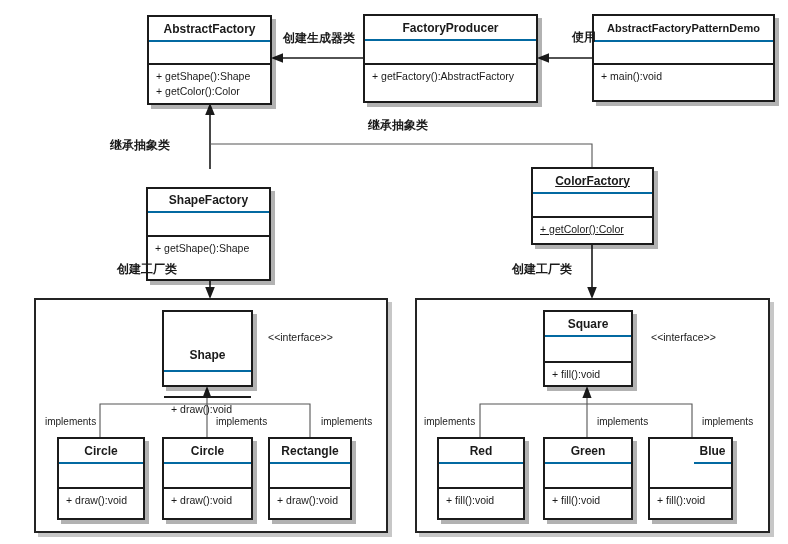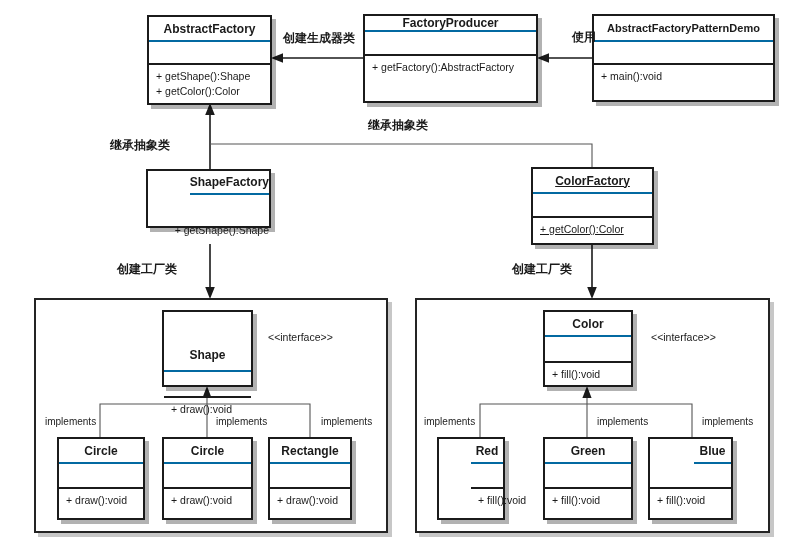--- a/index.html
+++ b/index.html
@@ -77,36 +77,36 @@
   <div class="uml-box" style="left:147px;top:15px;width:125px;height:90px;">
     <div class="uml-title" style="height:25px;">AbstractFactory</div>
     <div class="uml-fields" style="height:23px;"></div>
     <div class="uml-methods">
       <div>+ getShape():Shape</div>
       <div>+ getColor():Color</div>
     </div>
   </div>
 
   <div class="uml-box" style="left:363px;top:14px;width:175px;height:89px;">
-    <div class="uml-title" style="height:16px;">FactoryProducer</div>
+    <div class="uml-title" style="height:25px;">FactoryProducer</div>
     <div class="uml-fields" style="height:24px;"></div>
     <div class="uml-methods">
       <div>+ getFactory():AbstractFactory</div>
     </div>
   </div>
 
   <div class="uml-box" style="left:592px;top:14px;width:183px;height:88px;">
     <div class="uml-title small" style="height:26px;">AbstractFactoryPatternDemo</div>
     <div class="uml-fields" style="height:23px;"></div>
     <div class="uml-methods">
       <div>+ main():void</div>
     </div>
   </div>
 
-  <div class="uml-box" style="left:146px;top:169px;width:125px;height:59px;align-items:flex-end;">
+  <div class="uml-box" style="left:146px;top:187px;width:125px;height:94px;">
     <div class="uml-title" style="height:24px;">ShapeFactory</div>
     <div class="uml-fields" style="height:24px;"></div>
     <div class="uml-methods">
       <div>+ getShape():Shape</div>
     </div>
   </div>
 
   <div class="uml-box" style="left:531px;top:167px;width:123px;height:78px;text-decoration:underline;">
     <div class="uml-title" style="height:25px;">ColorFactory</div>
     <div class="uml-fields" style="height:24px;"></div>
@@ -117,21 +117,21 @@
 
   <div class="uml-box" style="left:162px;top:310px;width:91px;height:77px;">
     <div class="uml-title" style="height:32px;margin-top:28px;">Shape</div>
     <div class="uml-fields" style="height:26px;"></div>
     <div class="uml-methods">
       <div>+ draw():void</div>
     </div>
   </div>
 
   <div class="uml-box" style="left:543px;top:310px;width:90px;height:77px;">
-    <div class="uml-title" style="height:25px;">Color</div>
+    <div class="uml-title" style="height:25px;">Square</div>
     <div class="uml-fields" style="height:26px;"></div>
     <div class="uml-methods">
       <div>+ fill():void</div>
     </div>
   </div>
 
   <div class="uml-box" style="left:57px;top:437px;width:88px;height:83px;">
     <div class="uml-title" style="height:25px;">Circle</div>
     <div class="uml-fields" style="height:25px;"></div>
     <div class="uml-methods">
@@ -148,21 +148,21 @@
   </div>
 
   <div class="uml-box" style="left:268px;top:437px;width:84px;height:83px;">
     <div class="uml-title" style="height:25px;">Rectangle</div>
     <div class="uml-fields" style="height:25px;"></div>
     <div class="uml-methods">
       <div>+ draw():void</div>
     </div>
   </div>
 
-  <div class="uml-box" style="left:437px;top:437px;width:68px;height:83px;padding-left:32px;">
+  <div class="uml-box" style="left:437px;top:437px;width:88px;height:83px;">
     <div class="uml-title" style="height:25px;">Red</div>
     <div class="uml-fields" style="height:25px;"></div>
     <div class="uml-methods">
       <div>+ fill():void</div>
     </div>
   </div>
 
   <div class="uml-box" style="left:543px;top:437px;width:90px;height:83px;">
     <div class="uml-title" style="height:25px;">Green</div>
     <div class="uml-fields" style="height:25px;"></div>

